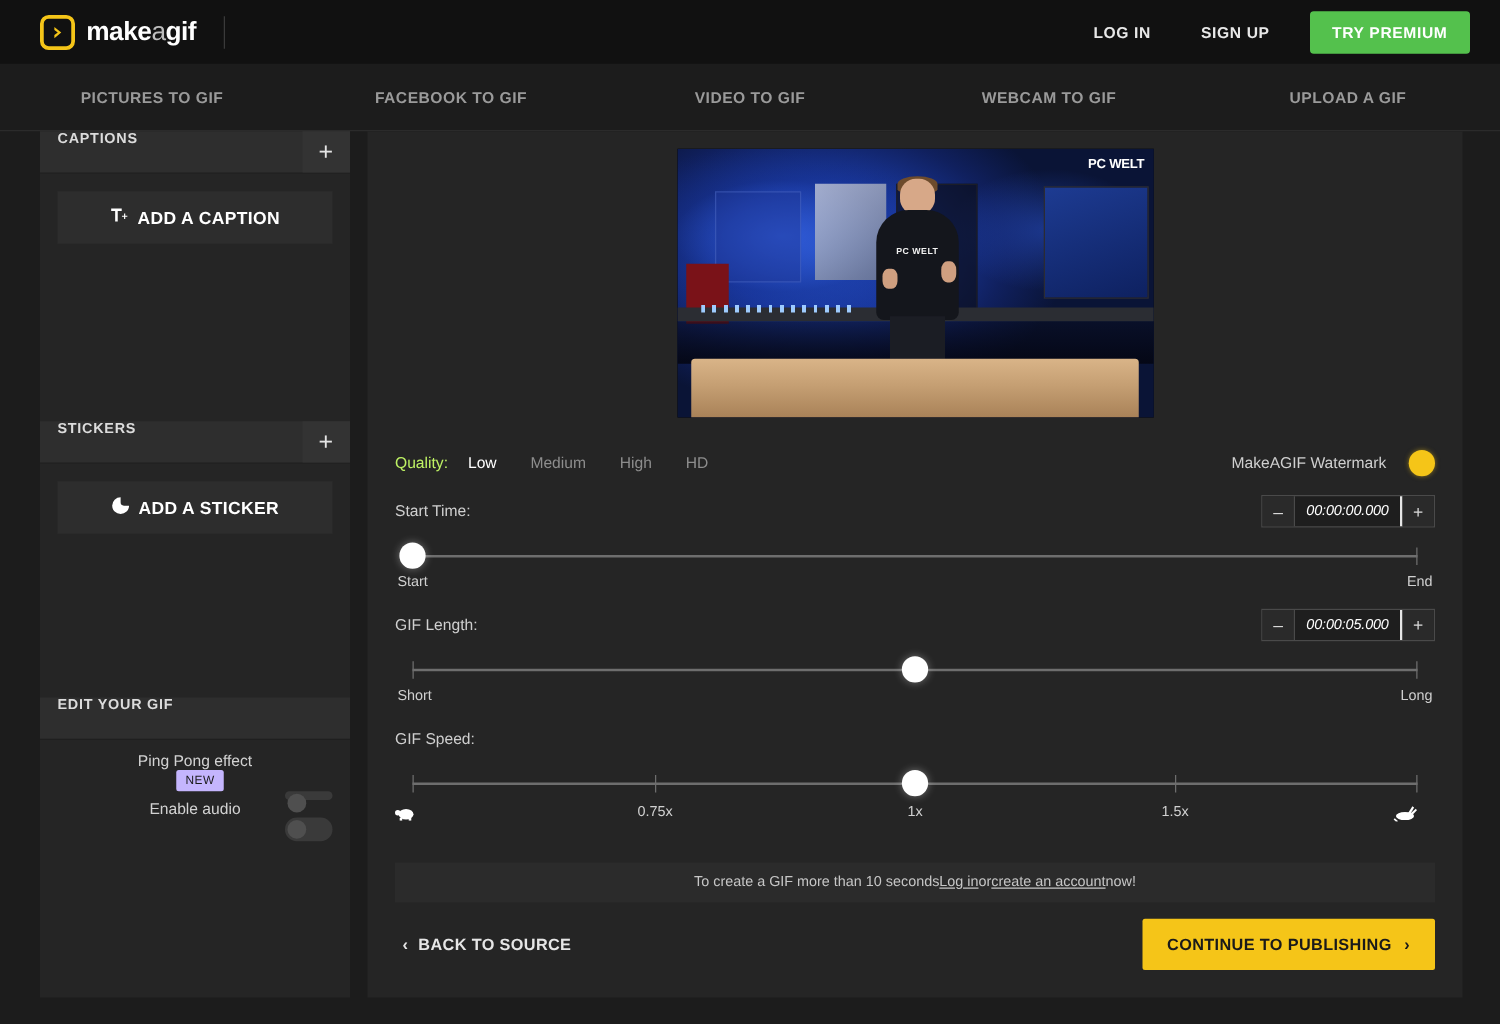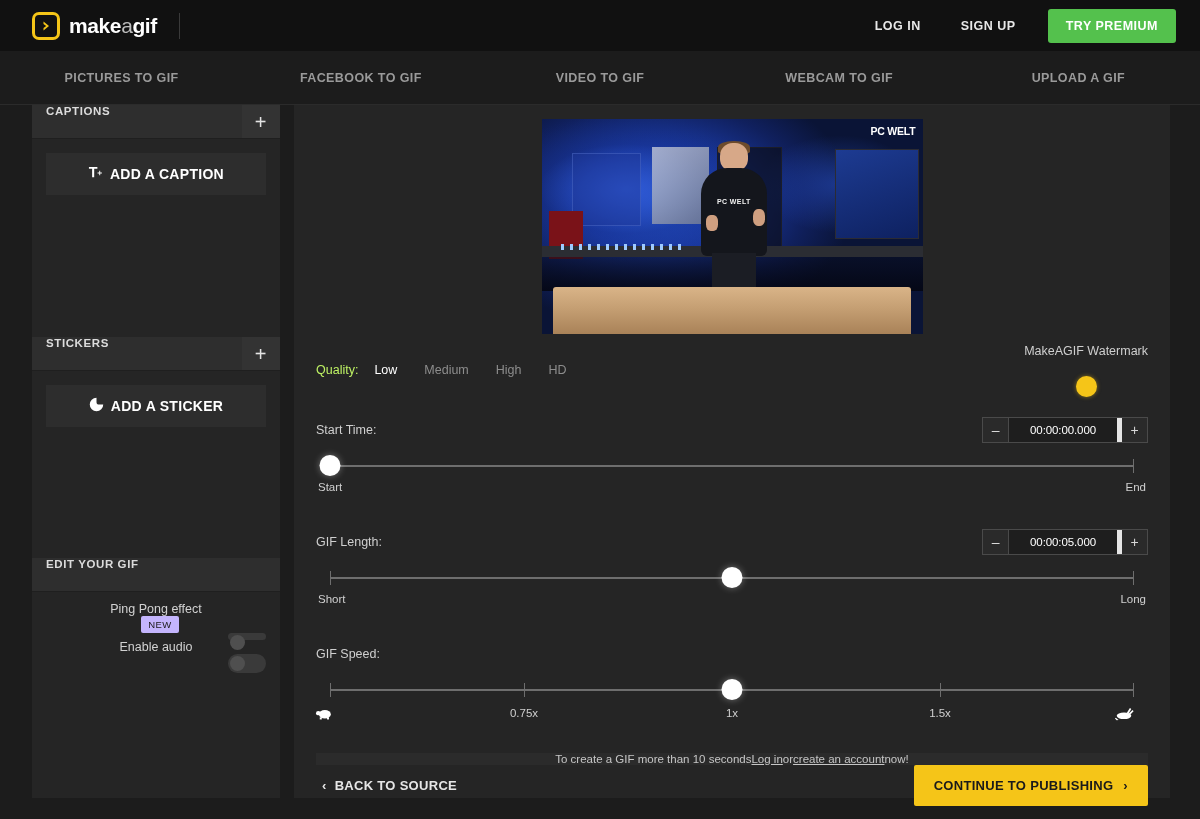--- a/index.html
+++ b/index.html
@@ -288,54 +288,55 @@
     display: flex; align-items: center;
     margin-top: 25px;
     height: 22px;
   }
   .q-label { font-size: 12.5px; color: #bef264; margin-right: 16px; text-align: right; }
   .q-opt {
     font-size: 12.5px; color: #8d8d8d;
     margin-right: 27px; cursor: pointer;
   }
   .q-opt.sel { color: #ffffff; font-weight: normal; }
-  .wm-wrap { margin-left: auto; display: flex; align-items: center; gap: 18px; flex-direction: column; }
+  .wm-wrap { margin-left: auto; display: flex; align-items: center; gap: 18px; }
   .wm-label { font-size: 12.5px; color: #cfcfcf; }
   .wm-toggle {
     width: 21px; height: 21px; border-radius: 50%;
     background: #f5c518; cursor: pointer;
     box-shadow: 0 0 4px rgba(245,197,24,0.5);
   }
 
-  .ctrl-block { margin-top: 36px; }
+  .ctrl-block { margin-top: 15px; }
   .ctrl-head {
     display: flex; align-items: center;
     height: 26px;
   }
   .ctrl-title { font-size: 12.5px; color: #cfcfcf; }
   .stepper {
     margin-left: auto;
     display: flex; align-items: stretch;
     border: 1px solid #4a4a4a;
     height: 26px;
     background: #1e1e1e;
   }
   .step-btn {
     width: 25px;
     display: flex; align-items: center; justify-content: center;
     color: #d8d8d8; font-size: 14px; cursor: pointer;
     background: #2a2a2a;
   }
   .step-val {
-    padding: 0 21px;
+    padding: 0 9px;
     display: flex; align-items: center;
     font-size: 11.5px; color: #ffffff;
     border-left: 1px solid #4a4a4a;
-    border-right: 5px solid #e5e5e5;
+    border-right: 2px solid #e5e5e5;
     letter-spacing: -0.1px;
+    font-style: italic;
   }
 
   .slider {
     position: relative;
     height: 26px;
     margin-top: 10px;
   }
   .track {
     position: absolute; left: 14px; right: 14px; top: 12px;
     height: 2px; background: #6e6e6e;

